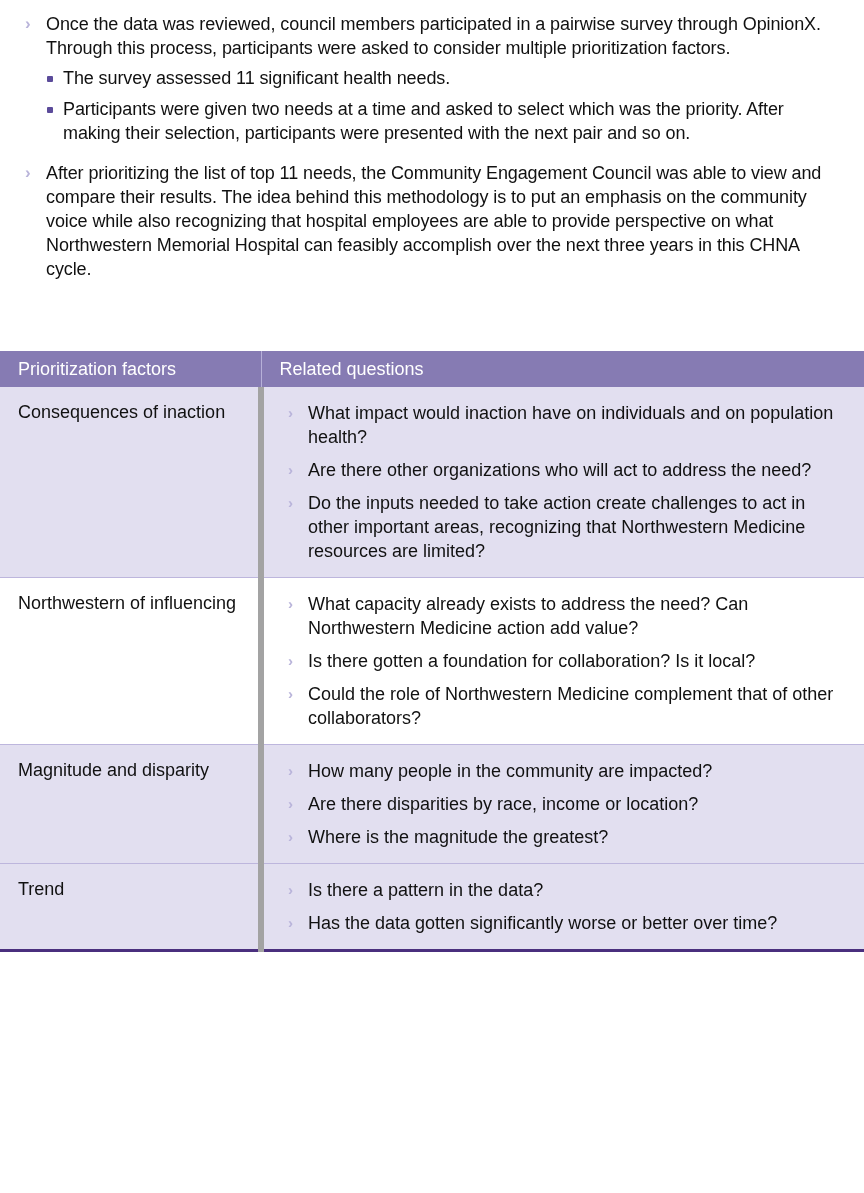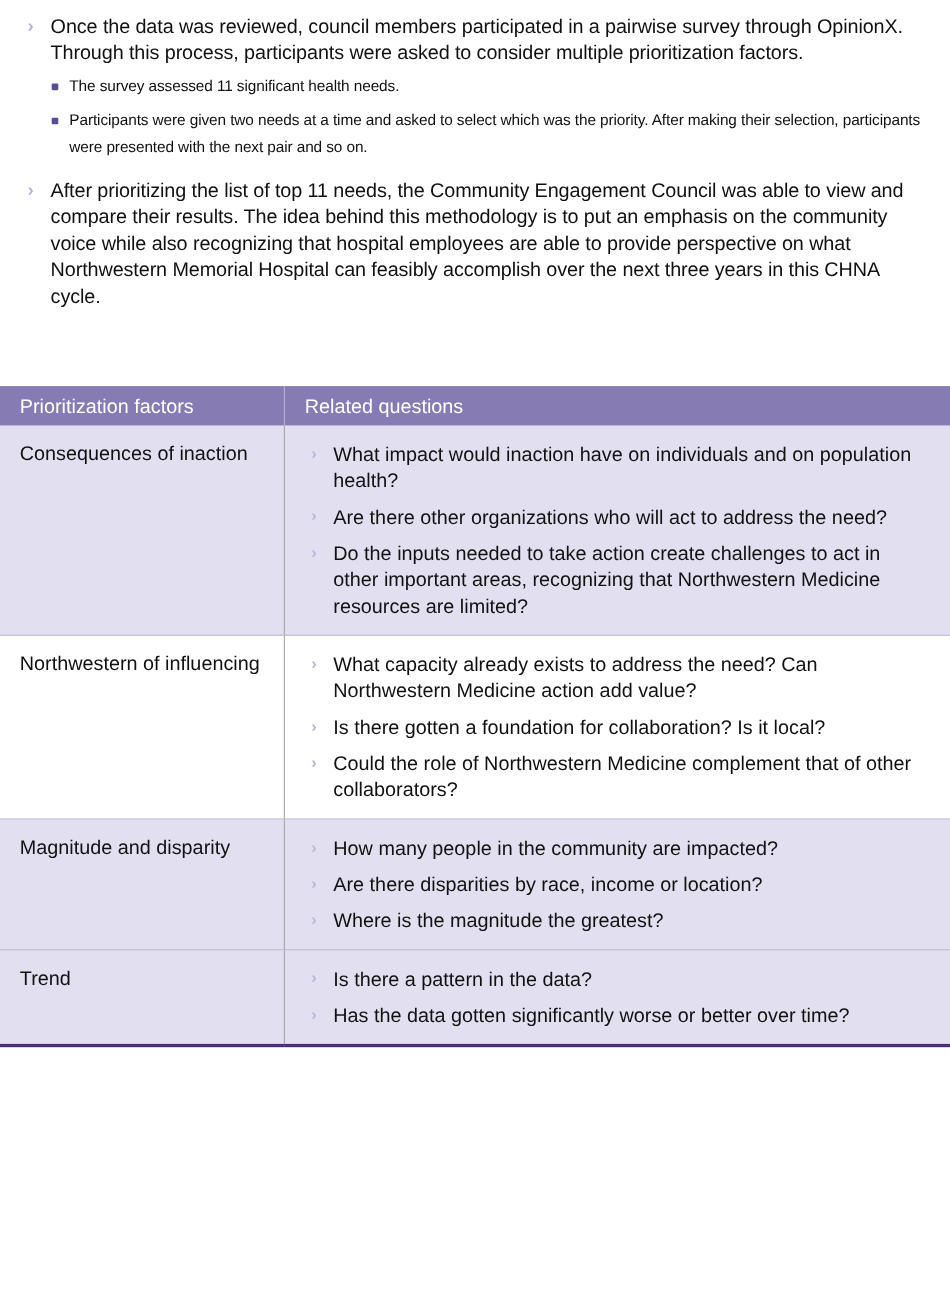--- a/index.html
+++ b/index.html
@@ -7,39 +7,39 @@
     width: 864px; height: 1193px; overflow: hidden; position: relative;
     font-family: "Liberation Sans", sans-serif; color: #111111;
   }
   .intro { position: absolute; left: 0; top: 12px; width: 864px; }
   .p-item { position: relative; padding-left: 46px; padding-right: 20px; font-size: 18px; line-height: 24px; letter-spacing: -0.1px; }
   .p-item .chev {
     position: absolute; left: 25px; top: 0; color: #b9b4da; font-size: 17px; font-weight: bold;
   }
   .p-item + .p-item { margin-top: 16px; }
   .sub-list { margin: 6px 0 0 0; padding: 0; list-style: none; }
-  .sub-item { position: relative; padding-left: 17px; font-size: 14px; line-height: 24px; margin-bottom: 7px; }
+  .sub-item { position: relative; padding-left: 17px; font-size: 18px; line-height: 24px; margin-bottom: 7px; }
   .sub-item .dot {
     position: absolute; left: 1px; top: 10px; width: 6px; height: 6px; background: #5b4b9a; border-radius: 1px;
   }
 
   table.factors {
     position: absolute; left: 0; top: 351px; width: 864px; border-collapse: collapse;
     font-size: 18px; line-height: 24px;
   }
   table.factors th {
     background: #867bb3; color: #ffffff; font-weight: normal; text-align: left;
     height: 36px; padding: 0 18px; font-size: 18px;
     border-right: 1px solid #b7b0d8;
   }
   table.factors th:last-child { border-right: none; }
   table.factors td {
     vertical-align: top; padding: 14px 18px 14px 18px; border-bottom: 1px solid #bdb6dd;
   }
-  table.factors td.factor { width: 222px; border-right: 1px solid #a3a3a3; padding-top: 13px; }
+  table.factors td.factor { width: 222px; border-right: 6px solid #a3a3a3; padding-top: 13px; }
   table.factors tr.shaded td { background: #e2dff0; }
   table.factors tr.plain td { background: #ffffff; }
   table.factors tr.last td { border-bottom: 3px solid #4a2f7e; }
   .q-list { list-style: none; margin: 0; padding: 0; }
   .q-item { position: relative; padding-left: 26px; margin-bottom: 9px; }
   .q-item:last-child { margin-bottom: 0; }
   .q-item .chev { position: absolute; left: 6px; top: 0; color: #b9b4da; font-size: 15px; font-weight: bold; }
 </style>
 </head>
 <body>

